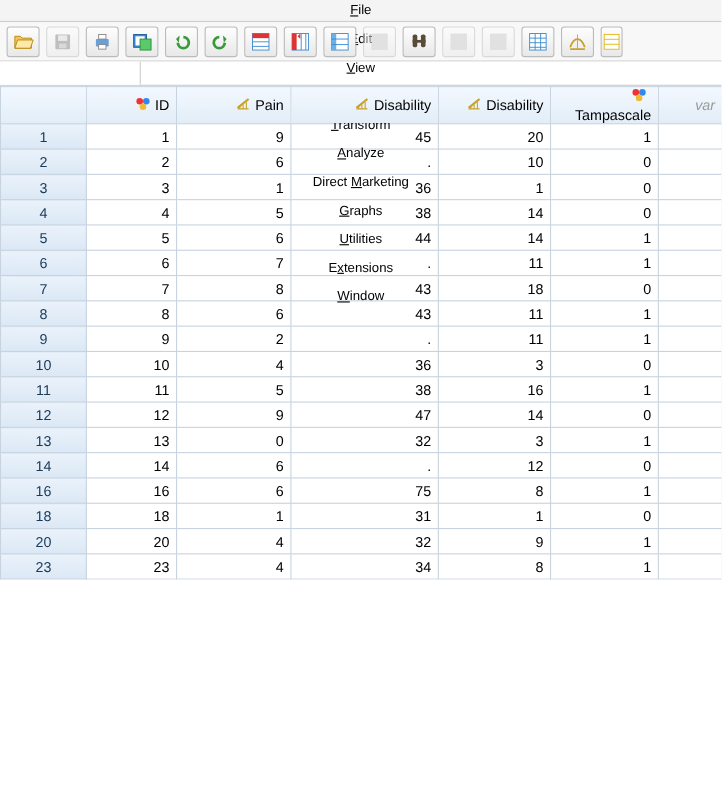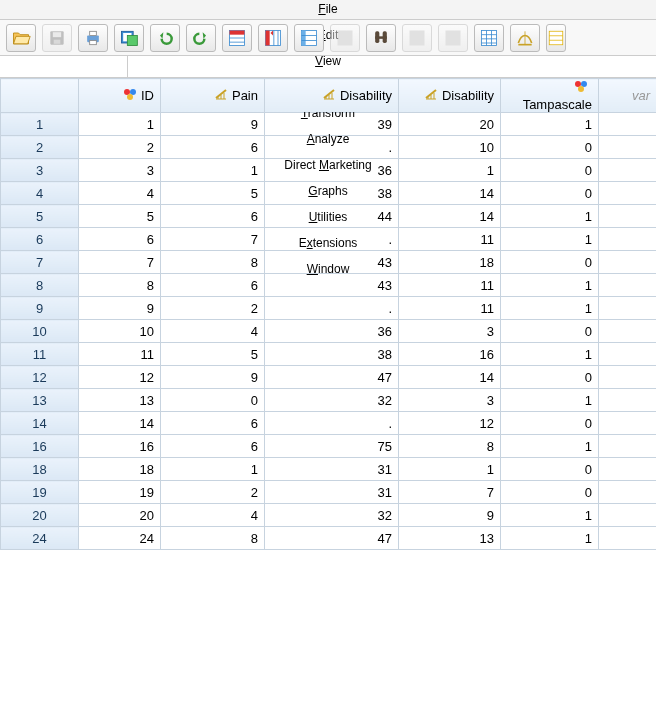--- a/index.html
+++ b/index.html
@@ -298,21 +298,21 @@
               </svg></span><span class="colhdr-label">Tampascale</span>
         </th>
         <th class="varcol"><span>var</span></th>
       </tr>
     </thead>
     <tbody id="gridbody">
         <tr>
           <th>1</th>
           <td>1</td>
           <td>9</td>
-          <td>39</td>
+          <td>45</td>
           <td>20</td>
           <td>1</td>
           <td></td>
         </tr>
         <tr>
           <th>2</th>
           <td>2</td>
           <td>6</td>
           <td>.</td>
           <td>10</td>
@@ -439,41 +439,32 @@
         <tr>
           <th>18</th>
           <td>18</td>
           <td>1</td>
           <td>31</td>
           <td>1</td>
           <td>0</td>
           <td></td>
         </tr>
         <tr>
-          <th>19</th>
-          <td>19</td>
-          <td>2</td>
-          <td>31</td>
-          <td>7</td>
-          <td>0</td>
-          <td></td>
-        </tr>
-        <tr>
           <th>20</th>
           <td>20</td>
           <td>4</td>
           <td>32</td>
           <td>9</td>
           <td>1</td>
           <td></td>
         </tr>
         <tr>
-          <th>24</th>
-          <td>24</td>
+          <th>23</th>
+          <td>23</td>
+          <td>4</td>
+          <td>34</td>
           <td>8</td>
-          <td>47</td>
-          <td>13</td>
           <td>1</td>
           <td></td>
         </tr>
       </tbody>
   </table>
 </div>
 
 </body></html>

